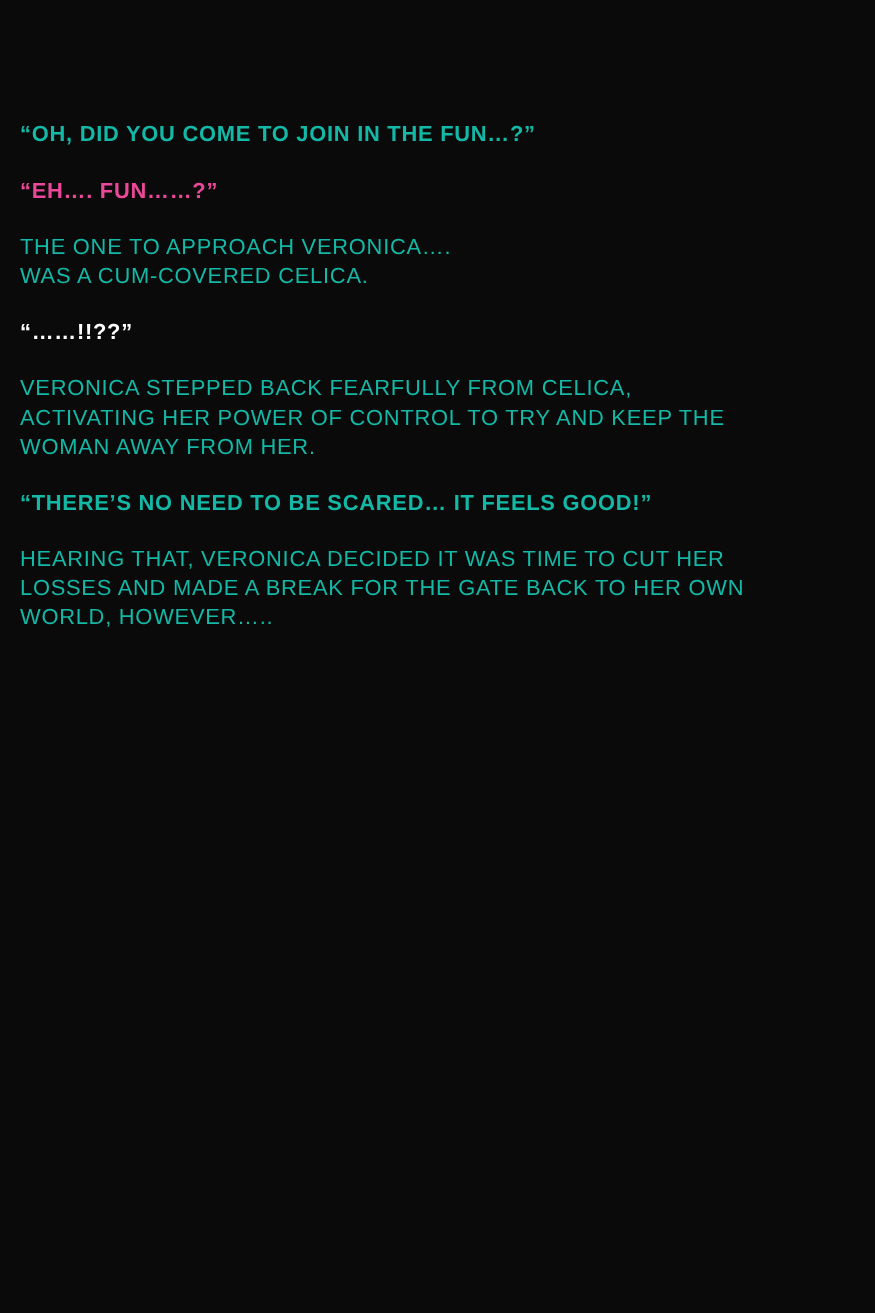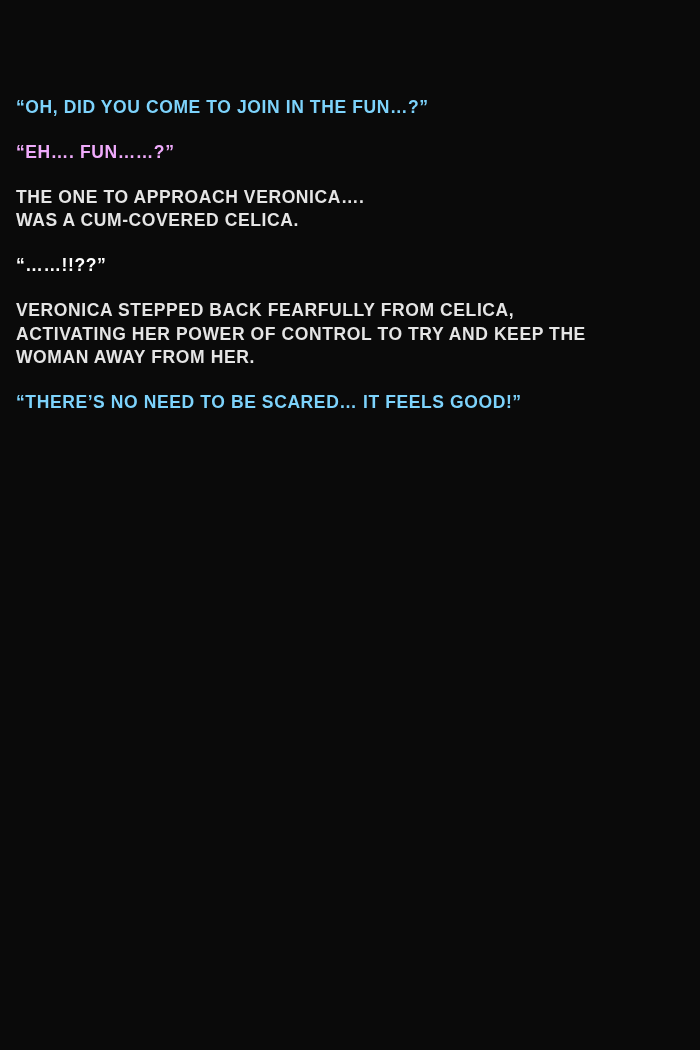--- a/index.html
+++ b/index.html
@@ -30,28 +30,28 @@
     margin: 0 0 22px 0;
     font-size: 17.5px;
     line-height: 1.32;
     letter-spacing: 0.6px;
     font-weight: 700;
     font-variant: small-caps;
     text-transform: uppercase;
     white-space: pre-wrap;
   }
   .block.narration {
-    color: #e5e5e5;
-    font-weight: 700;
+    color: #14b8a6;
+    font-weight: 400;
   }
   .block.dialogue-orange {
-    color: #7dd3fc;
+    color: #14b8a6;
   }
   .block.dialogue-pink {
-    color: #f0abfc;
+    color: #ec4899;
   }
   .block.dialogue-white {
     color: #ffffff;
   }
 </style>
 </head>
 <body>
 
 <div id="page">
   <div id="text-column">
@@ -68,15 +68,18 @@
 
     <p class="block narration">Veronica stepped back fearfully from Celica,
 activating her power of control to try and keep the
 woman away from her.</p>
 
 
 
     <p class="block dialogue-orange">“There’s no need to be scared… It feels good!”</p>
 
 
+    <p class="block narration">Hearing that, Veronica decided it was time to cut her
+losses and made a break for the gate back to her own
+world, however…..</p>
 
   </div>
 </div>
 
 </body></html>

